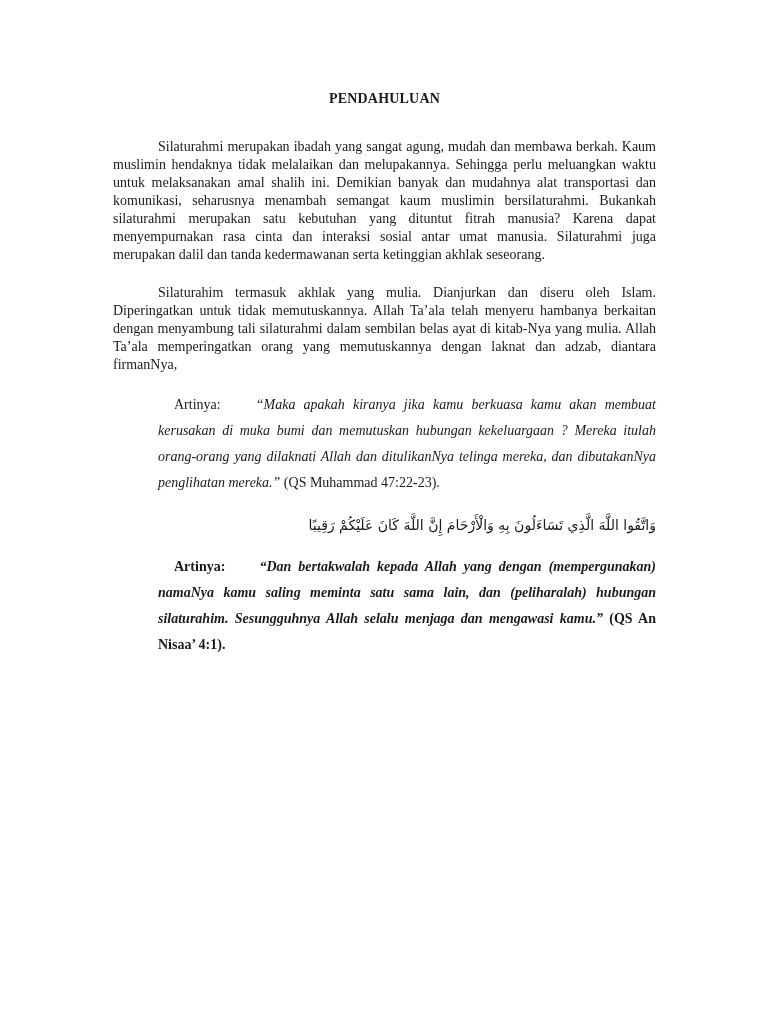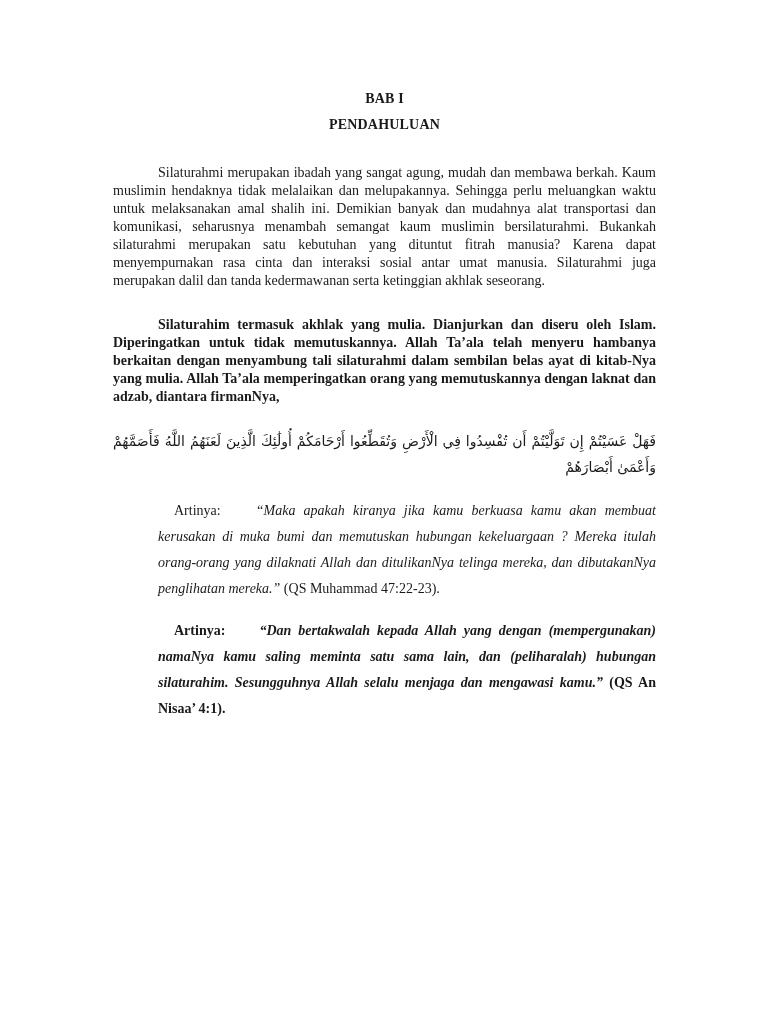--- a/index.html
+++ b/index.html
@@ -33,21 +33,21 @@
       margin-top: 0;
     }
     .para {
       font-size: 14px;
       line-height: 18px;
       text-align: justify;
       text-indent: 45px;
       margin: 0;
     }
     .para.p1 { margin-top: 26px; }
-    .para.p2 { margin-top: 26px; font-weight: bold; }
+    .para.p2 { margin-top: 20px; }
     .arabic {
       direction: rtl;
       text-align: justify;
       font-family: "DejaVu Sans", sans-serif;
       font-size: 14px;
       line-height: 26px;
       margin: 0;
       margin-top: 22px;
     }
     .arabic.a2 {
@@ -63,27 +63,26 @@
     }
     .translation .lead { font-style: normal; margin-left: 16px; }
     .translation .quote { font-style: italic; margin-left: 27px; }
     .translation .ref { font-style: normal; margin-top: 8px; }
     .translation.t2 { margin-top: 16px; font-weight: bold; }
   </style>
 </head>
 <body>
 
 <div class="page">
-  <p class="chapter-num">BAB I</p>
   <p class="chapter-title">PENDAHULUAN</p>
 
   <p class="para p1">Silaturahmi merupakan ibadah yang sangat agung, mudah dan membawa berkah. Kaum muslimin hendaknya tidak melalaikan dan melupakannya. Sehingga perlu meluangkan waktu untuk melaksanakan amal shalih ini. Demikian banyak dan mudahnya alat transportasi dan komunikasi, seharusnya menambah semangat kaum muslimin bersilaturahmi. Bukankah silaturahmi merupakan satu kebutuhan yang dituntut fitrah manusia? Karena dapat menyempurnakan rasa cinta dan interaksi sosial antar umat manusia. Silaturahmi juga merupakan dalil dan tanda kedermawanan serta ketinggian akhlak seseorang.</p>
   <p class="para p2">Silaturahim termasuk akhlak yang mulia. Dianjurkan dan diseru oleh Islam. Diperingatkan untuk tidak memutuskannya. Allah Ta’ala telah menyeru hambanya berkaitan dengan menyambung tali silaturahmi dalam sembilan belas ayat di kitab-Nya yang mulia. Allah Ta’ala memperingatkan orang yang memutuskannya dengan laknat dan adzab, diantara firmanNya,</p>
 
-  <p class="arabic a1" lang="ar">فَهَلْ عَسَيْتُمْ إِن تَوَلَّيْتُمْ أَن تُفْسِدُوا فِي الْأَرْضِ وَتُقَطِّعُوا أَرْحَامَكُمْ أُولَٰئِكَ الَّذِينَ لَعَنَهُمُ اللَّهُ فَأَصَمَّهُمْ وَأَعْمَىٰ أَبْصَارَهُمْ</p>
   <p class="translation t1">
     <span class="lead">Artinya: </span><span class="quote">“Maka apakah kiranya jika kamu berkuasa kamu akan membuat kerusakan di muka bumi dan memutuskan hubungan kekeluargaan ? Mereka itulah orang-orang yang dilaknati Allah dan ditulikanNya telinga mereka, dan dibutakanNya penglihatan mereka.”</span><span class="ref"> (QS Muhammad 47:22-23).</span>
   </p>
 
+  <p class="arabic a2" lang="ar">وَاتَّقُوا اللَّهَ الَّذِي تَسَاءَلُونَ بِهِ وَالْأَرْحَامَ إِنَّ اللَّهَ كَانَ عَلَيْكُمْ رَقِيبًا</p>
   <p class="translation t2">
     <span class="lead">Artinya: </span><span class="quote">“Dan bertakwalah kepada Allah yang dengan (mempergunakan) namaNya kamu saling meminta satu sama lain, dan (peliharalah) hubungan silaturahim. Sesungguhnya Allah selalu menjaga dan mengawasi kamu.”</span><span class="ref"> (QS An Nisaa’ 4:1).</span>
   </p>
 </div>
 
 </body></html>

